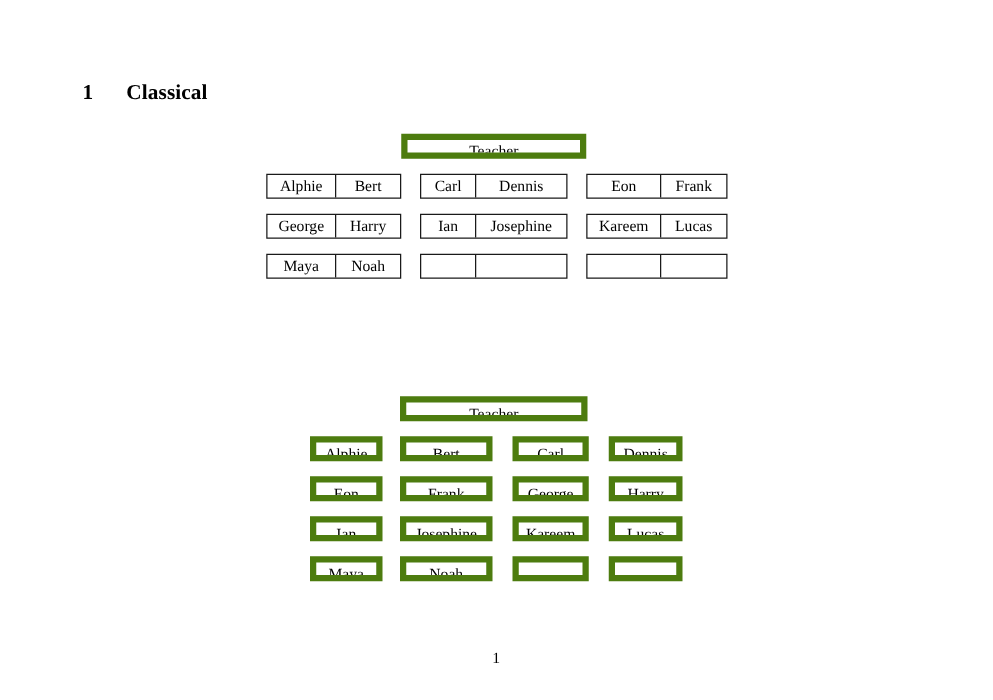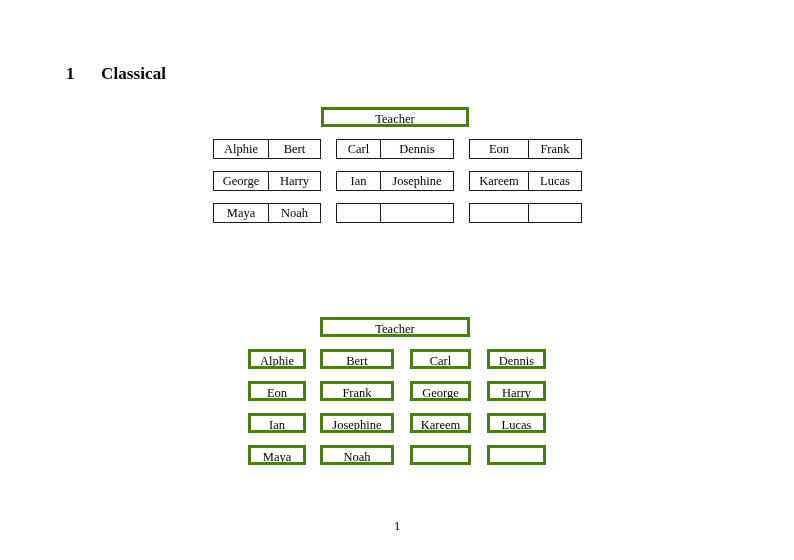--- a/index.html
+++ b/index.html
@@ -32,21 +32,21 @@
     display: inline-block;
     width: 35px;
   }
   #heading-classical   { left: 66px; top: 64px; }
   #heading-distributed { left: 66px; top: 275px; }
 
   
   .box {
     position: absolute;
     box-sizing: border-box;
-    border: 3px solid #4d7c0f;
+    border: 5px solid #4d7c0f;
     background: #ffffff;
     height: 20px;
     font-size: 12.5px;
     line-height: 18px;
     text-align: center;
     white-space: nowrap;
     overflow: hidden;
   }
   
   .pair-row {

